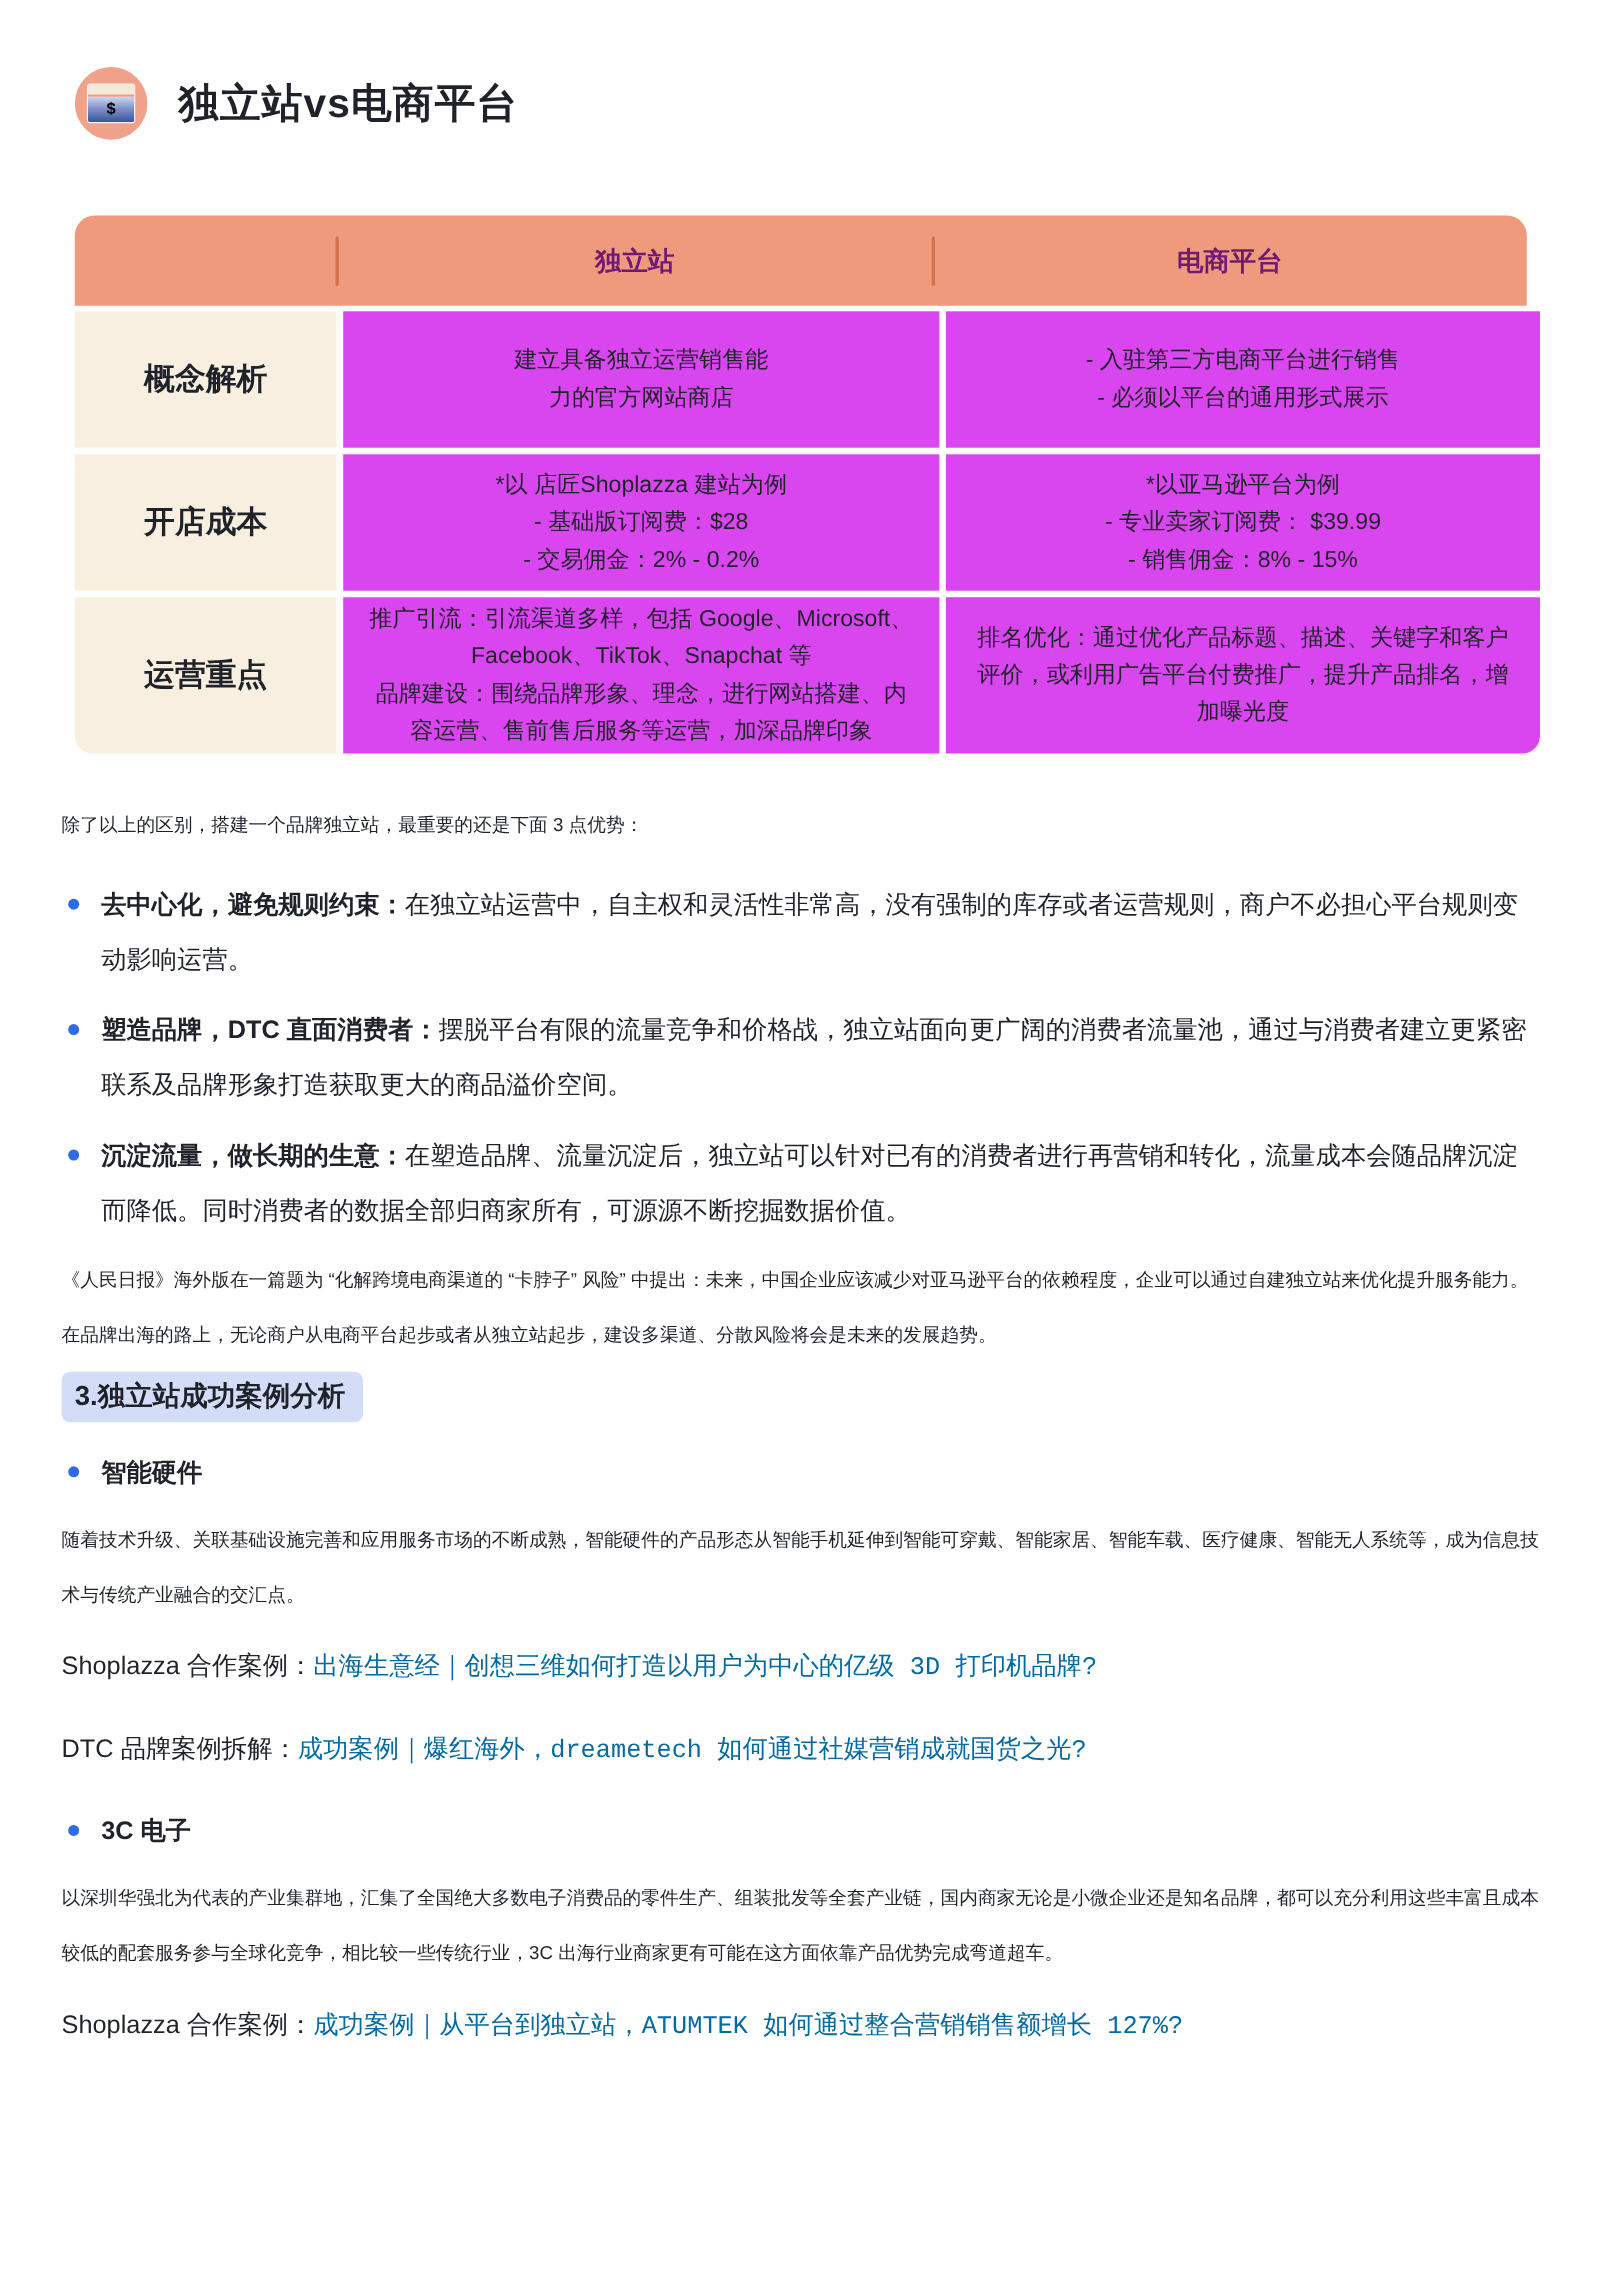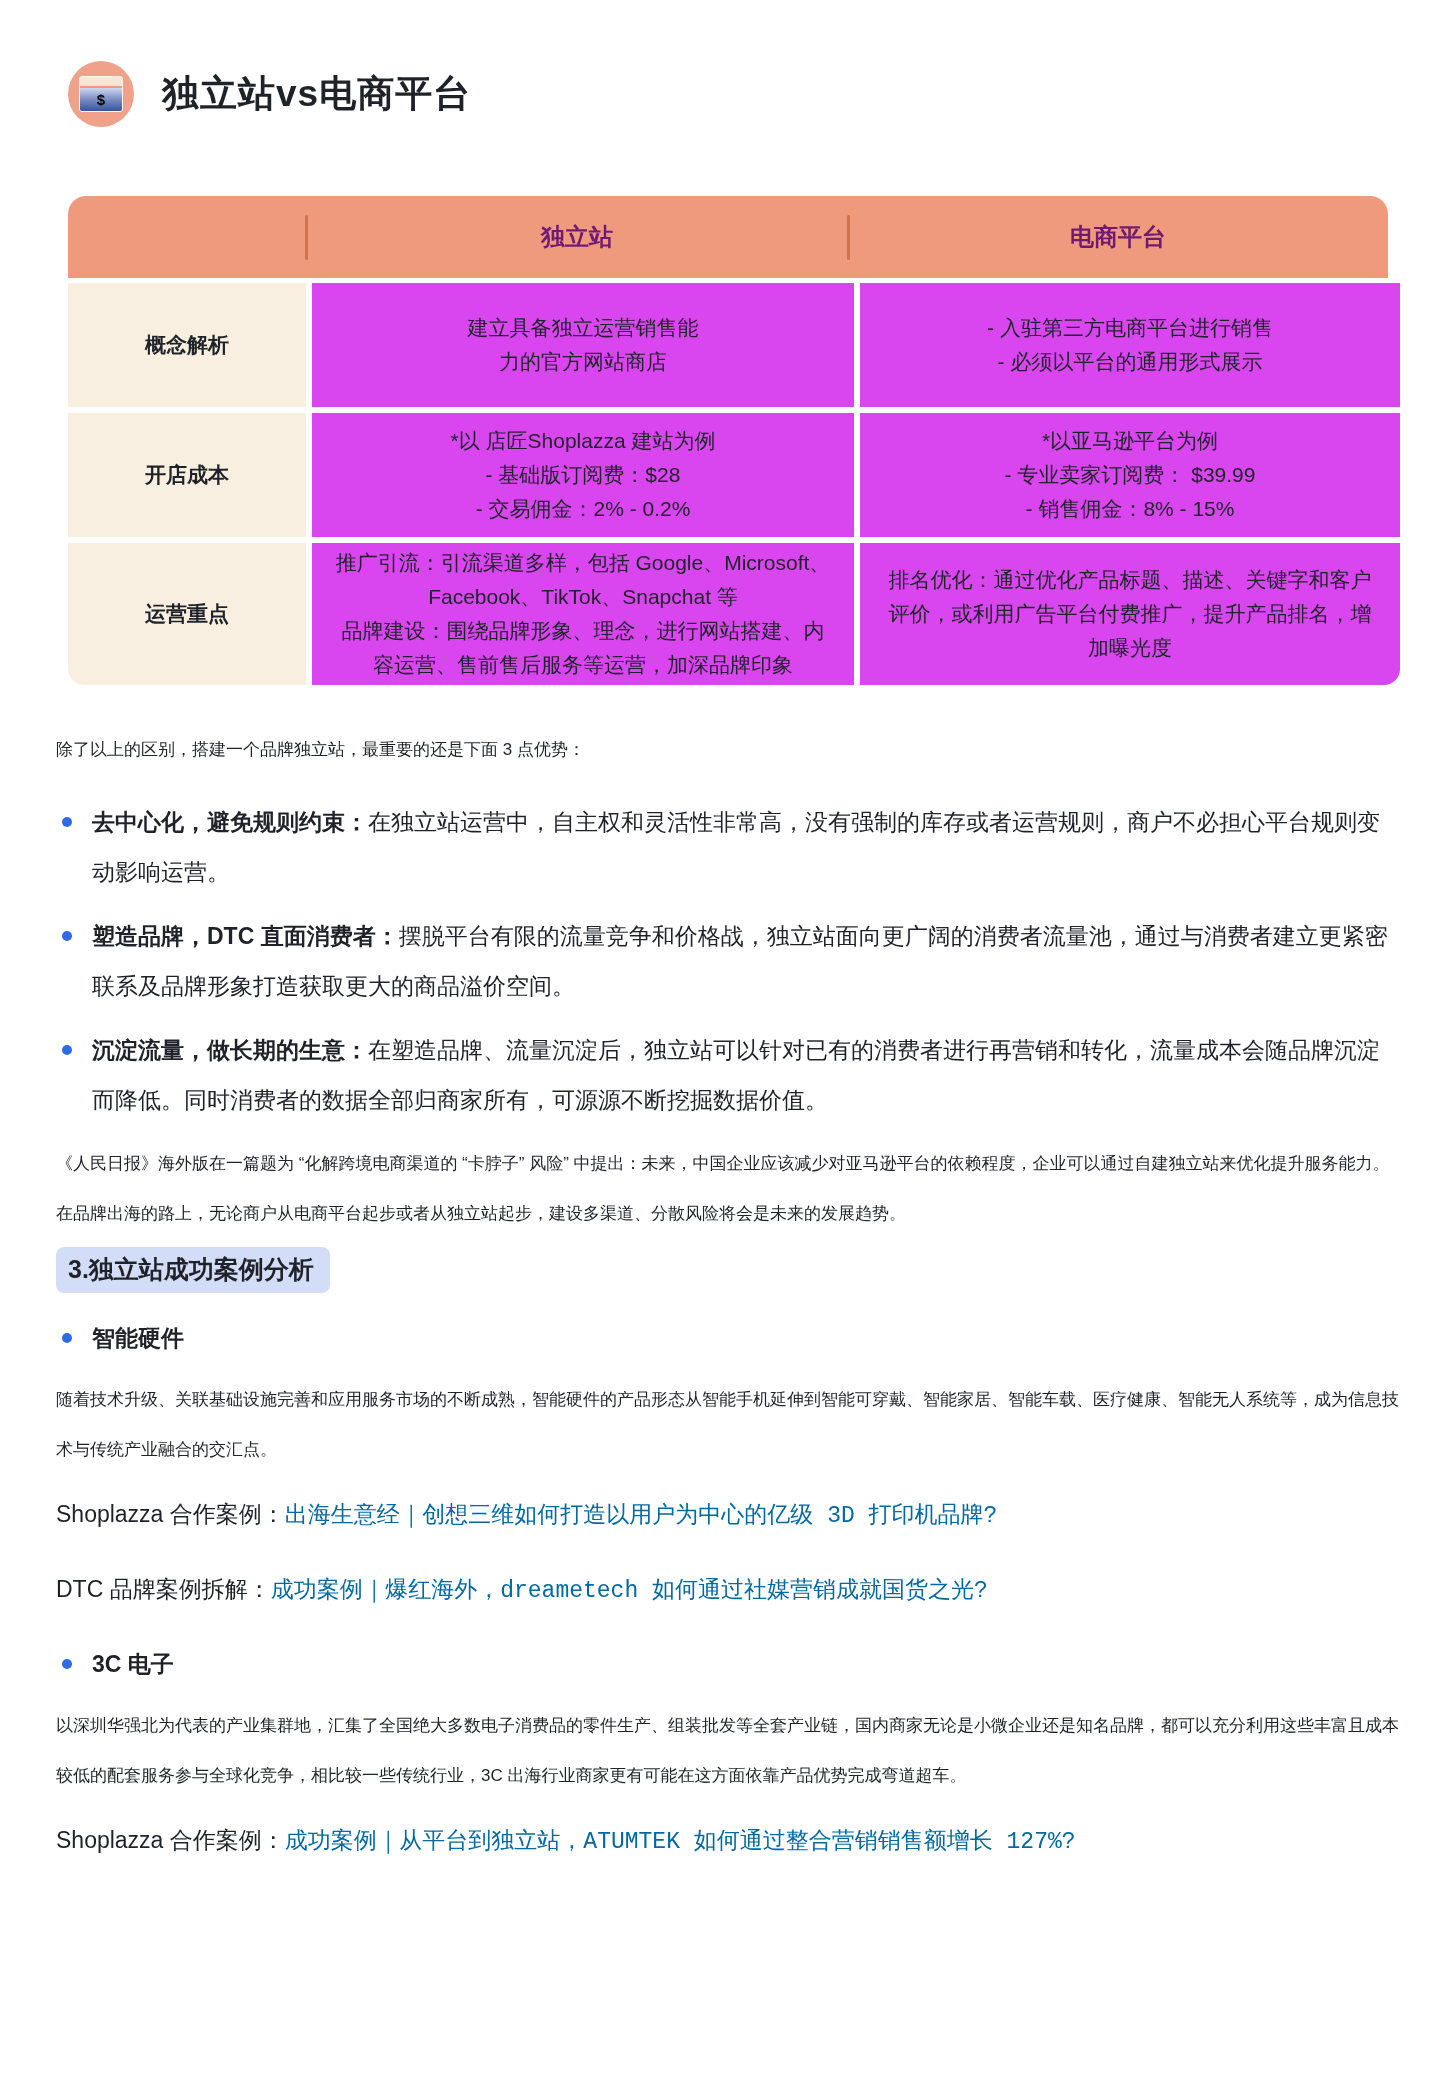--- a/index.html
+++ b/index.html
@@ -40,21 +40,21 @@
     position:absolute; top:19px; width:3px; height:45px;
     background:#d2734e; border-radius:2px;
   }
   .t-header .d1 { left:237px; }
   .t-header .d2 { left:779px; }
   .t-body {
     display:grid; grid-template-columns:238px 542px 540px;
     grid-template-rows:124px 124px 142px; gap:6px; margin-top:5px;
   }
   .cell { display:flex; align-items:center; justify-content:center; box-sizing:border-box; }
-  .cell.lbl { background:#f9efe1; font-size:21px; font-weight:bold; }
+  .cell.lbl { background:#f9efe1; font-size:28px; font-weight:bold; }
   .cell.val { background:#d946ef; font-size:21px; line-height:34px; padding:8px 20px; }
   .cell.val .cv { white-space:pre-line; text-align:center; }
   .cell.val .cv.align-left { text-align:center; }
   .cell.rb-l { border-radius:0 0 0 16px; }
   .cell.rb-r { border-radius:0 0 16px 0; }
 
   
   .para { font-size:17px; line-height:50px; margin:0; }
   .intro { margin-top:40px; }
   .quote { margin-top:12px; }

